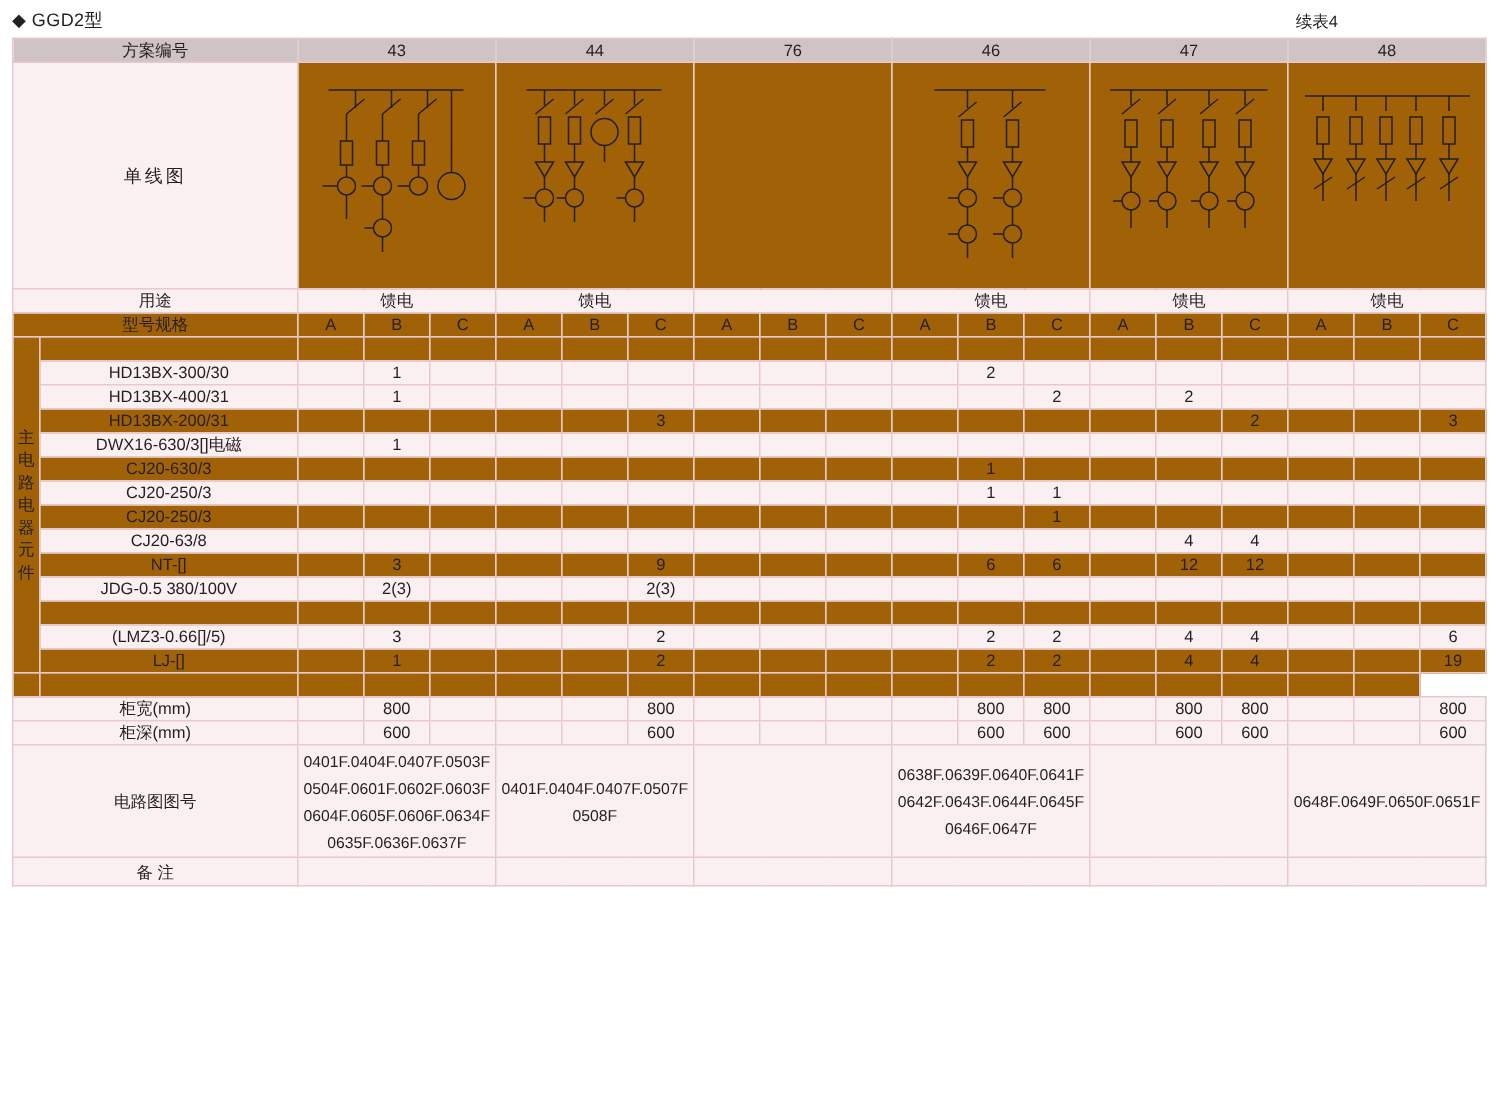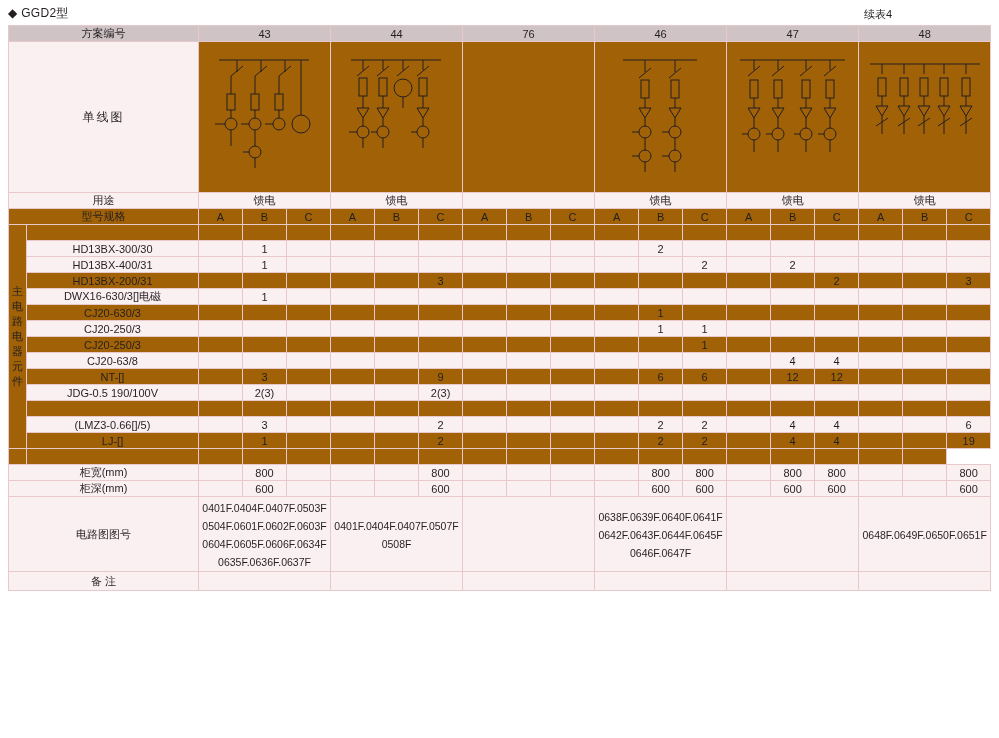--- a/index.html
+++ b/index.html
@@ -573,21 +573,21 @@
       <td>6</td>
       <td></td>
       <td>12</td>
       <td>12</td>
       <td></td>
       <td></td>
       <td></td>
     </tr>
 
     <tr class="rowshade">
-      <td class="lbl-left">JDG-0.5 190/100V</td>
+      <td class="lbl-left">JDG-0.5 380/100V</td>
       <td></td>
       <td>2(3)</td>
       <td></td>
       <td></td>
       <td></td>
       <td>2(3)</td>
       <td></td>
       <td></td>
       <td></td>
       <td></td>

